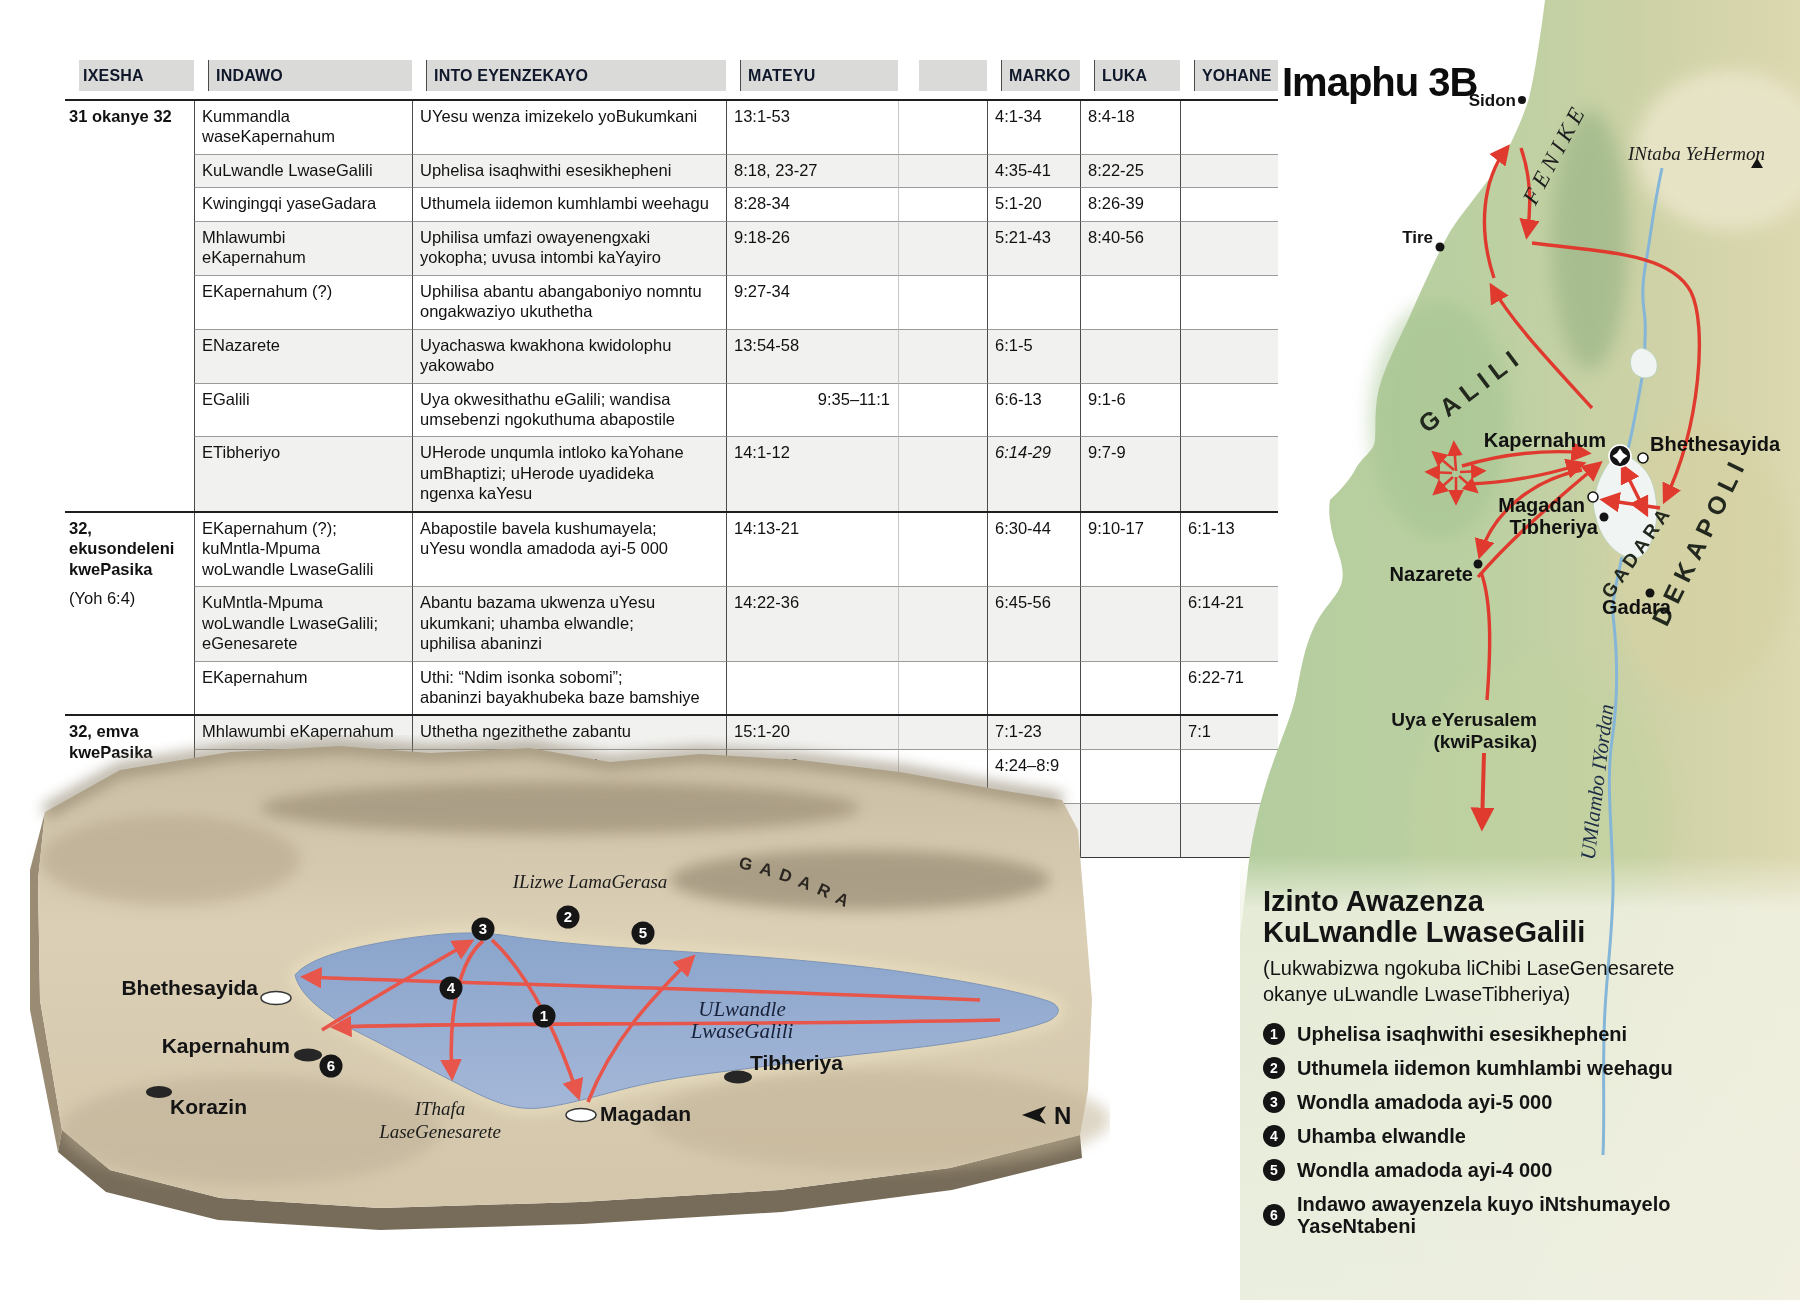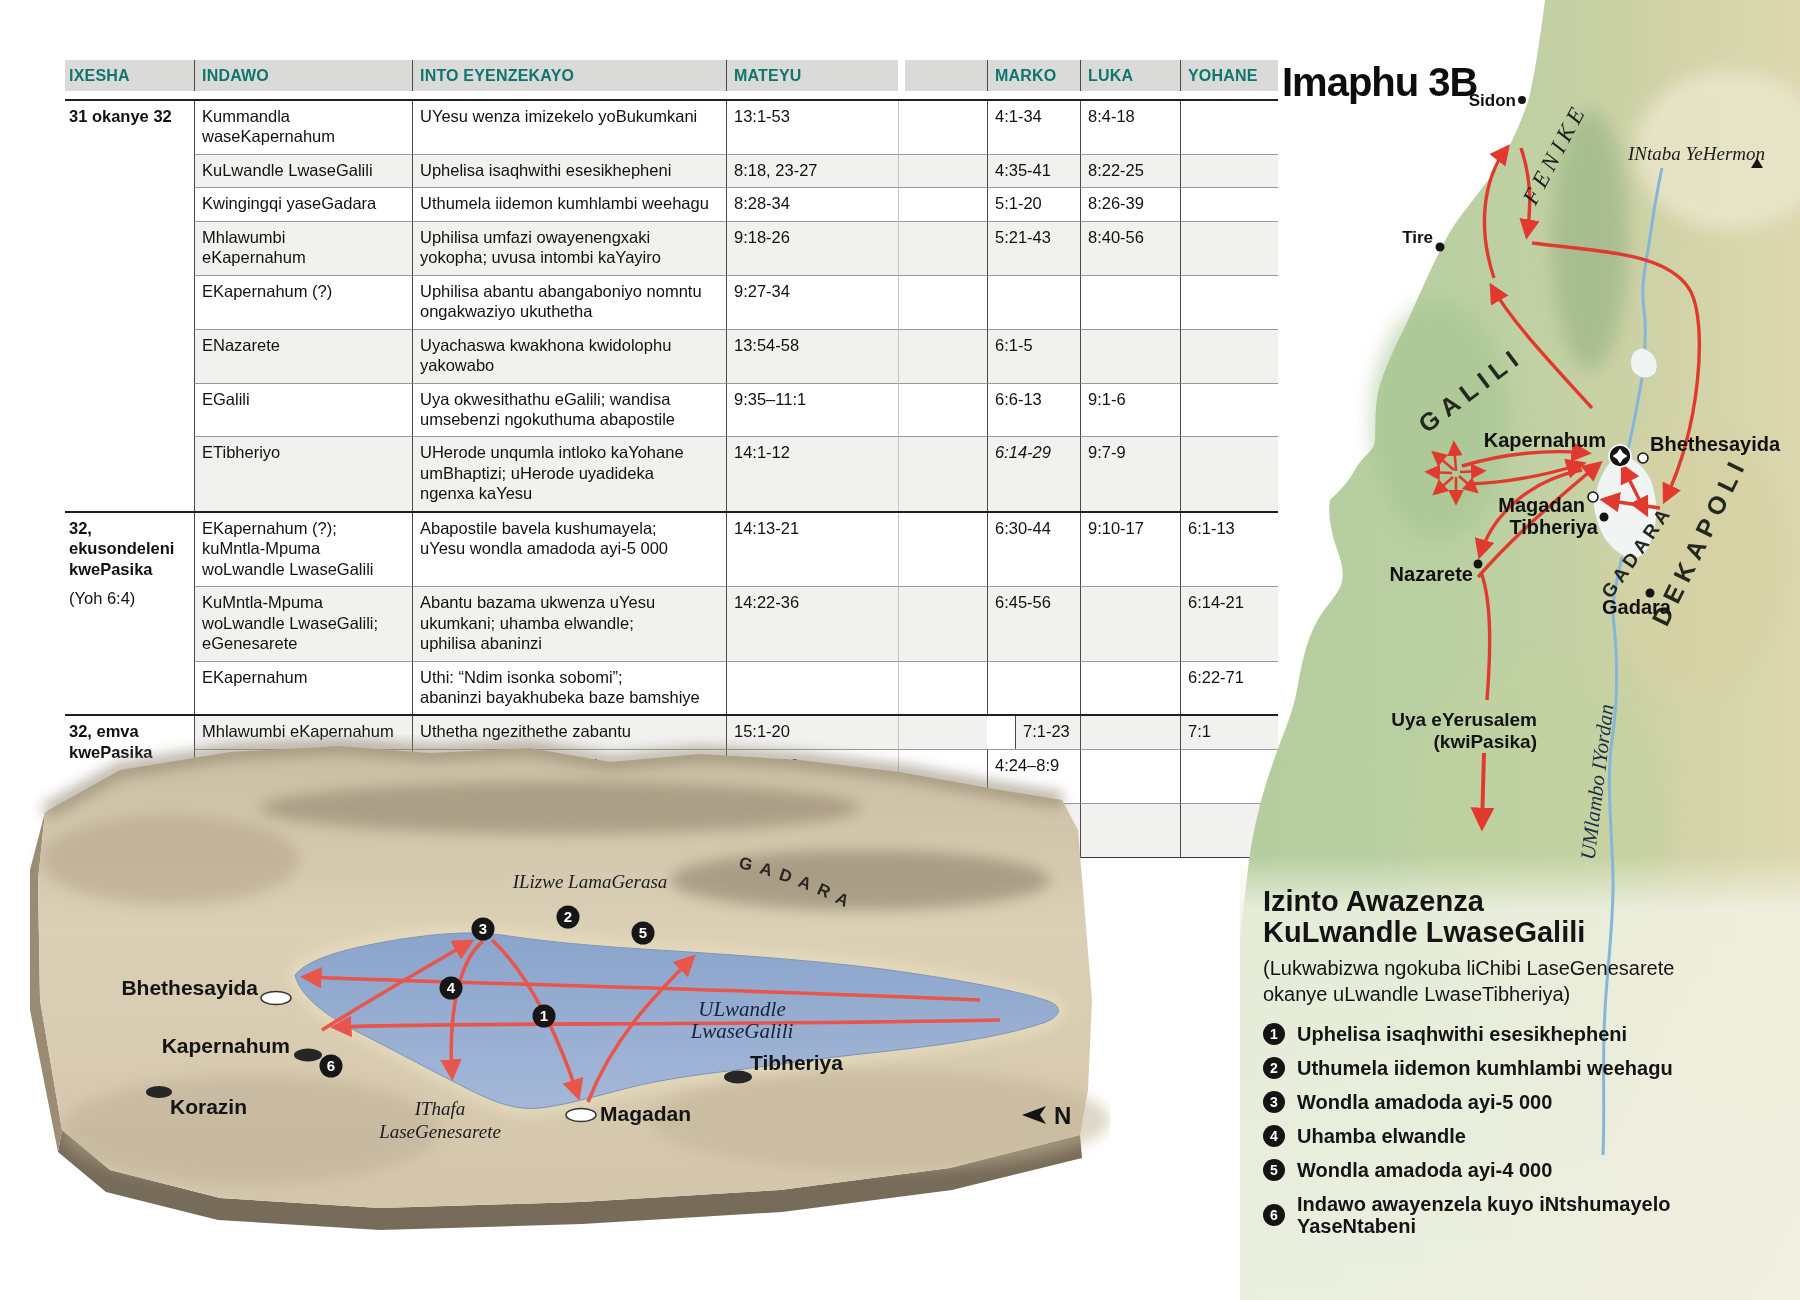--- a/index.html
+++ b/index.html
@@ -1,22 +1,22 @@
 <!DOCTYPE html>
 <html><head>
 <meta charset="utf-8">
 <style>
   html,body{margin:0;padding:0;background:#fff;}
   .page{position:relative;width:1800px;height:1300px;background:#fff;overflow:hidden;
         font-family:"Liberation Sans",sans-serif;}
   
   #table-root{position:absolute;left:65px;top:60px;width:1213px;--cols:129px 218px 314px 172px 89px 93px 100px 98px;}
   .thead{display:grid;grid-template-columns:var(--cols);margin-bottom:8px;}
-  .th{background:#dadad9;font:bold 16px/1 "Liberation Sans",sans-serif;color:#0f766e;
-      padding:8px 0 7px 7px;letter-spacing:.2px;border-left:1px solid #4a4a4a;}
+  .th{background:#dadad9;font:bold 16px/1 "Liberation Sans",sans-serif;color:#0f172a;
+      padding:8px 0 7px 7px;letter-spacing:.2px;border-left:1px solid #4a4a4a;margin-left:14px;}
   .th.ix{border-left:none;padding-left:4px;}
   .th.sp{border-left:7px solid #fff;}
   .tsec{display:grid;grid-template-columns:var(--cols);border-top:2px solid #1f1f1f;}
   .tsec.last{border-bottom:1.5px solid #3a3a3a;}
   .cell{font:16.5px/1.24 "Liberation Sans",sans-serif;color:#111;
         padding:5px 8px 7px 7px;border-left:1px solid #4a4a4a;white-space:pre-line;}
   .cell.ix{border-left:none;padding-left:4px;font-weight:bold;}
   .ixn{font-weight:normal;margin-top:9px;}
   .cell.sp{border-left:1px solid #c6c6c6;}
   .cell.alt{background:#f1f1ef;}
@@ -108,21 +108,21 @@
         <div class="cell  alt rt" style="grid-area: 6 / 3;">Uyachaswa kwakhona kwidolophu
 yakowabo</div>
         <div class="cell  alt rt" style="grid-area: 6 / 4;">13:54-58</div>
         <div class="cell sp alt rt" style="grid-area: 6 / 5;"></div>
         <div class="cell  alt rt" style="grid-area: 6 / 6;">6:1-5</div>
         <div class="cell  alt rt" style="grid-area: 6 / 7;"></div>
         <div class="cell  alt rt" style="grid-area: 6 / 8;"></div>
         <div class="cell  rt" style="grid-area: 7 / 2;">EGalili</div>
         <div class="cell  rt" style="grid-area: 7 / 3;">Uya okwesithathu eGalili; wandisa
 umsebenzi ngokuthuma abapostile</div>
-        <div class="cell  rt" style="grid-area: 7 / 4;">9:35–11:1</div>
+        <div class="cell  rt" style="grid-area: 7 / 4; text-align: right;">9:35–11:1</div>
         <div class="cell sp rt" style="grid-area: 7 / 5;"></div>
         <div class="cell  rt" style="grid-area: 7 / 6;">6:6-13</div>
         <div class="cell  rt" style="grid-area: 7 / 7;">9:1-6</div>
         <div class="cell  rt" style="grid-area: 7 / 8;"></div>
         <div class="cell  alt rt" style="grid-area: 8 / 2;">ETibheriyo</div>
         <div class="cell  alt rt" style="grid-area: 8 / 3;">UHerode unqumla intloko kaYohane
 umBhaptizi; uHerode uyadideka
 ngenxa kaYesu</div>
         <div class="cell  alt rt" style="grid-area: 8 / 4;">14:1-12</div>
         <div class="cell sp alt rt" style="grid-area: 8 / 5;"></div>
@@ -164,21 +164,21 @@
         <div class="cell  rt" style="grid-area: 3 / 7;"></div>
         <div class="cell  rt" style="grid-area: 3 / 8;">6:22-71</div>
       </div>
       <div class="tsec last">
         <div class="cell ix" style="grid-area: 1 / 1 / span 3;"><div class="ixb">32, emva
 kwePasika</div></div>
         <div class="cell  alt" style="grid-area: 1 / 2;">Mhlawumbi eKapernahum</div>
         <div class="cell  alt" style="grid-area: 1 / 3;">Uthetha ngezithethe zabantu</div>
         <div class="cell  alt" style="grid-area: 1 / 4;">15:1-20</div>
         <div class="cell sp alt" style="grid-area: 1 / 5;"></div>
-        <div class="cell  alt" style="grid-area: 1 / 6; margin-left: 28px;">7:1-23</div>
+        <div class="cell  alt" style="grid-area: 1 / 6;">7:1-23</div>
         <div class="cell  alt" style="grid-area: 1 / 7;"></div>
         <div class="cell  alt" style="grid-area: 1 / 8;">7:1</div>
         <div class="cell  rt" style="grid-area: 2 / 2;">EFenike; eDekapoli</div>
         <div class="cell  rt" style="grid-area: 2 / 3;">Uphilisa intombi yomfazi ongumSirofe-
 nike; wondla amadoda ayi-4 000</div>
         <div class="cell  rt" style="grid-area: 2 / 4;">15:21-38</div>
         <div class="cell sp rt" style="grid-area: 2 / 5;"></div>
         <div class="cell  rt" style="grid-area: 2 / 6;">4:24–8:9</div>
         <div class="cell  rt" style="grid-area: 2 / 7;"></div>
         <div class="cell  rt" style="grid-area: 2 / 8;"></div>

